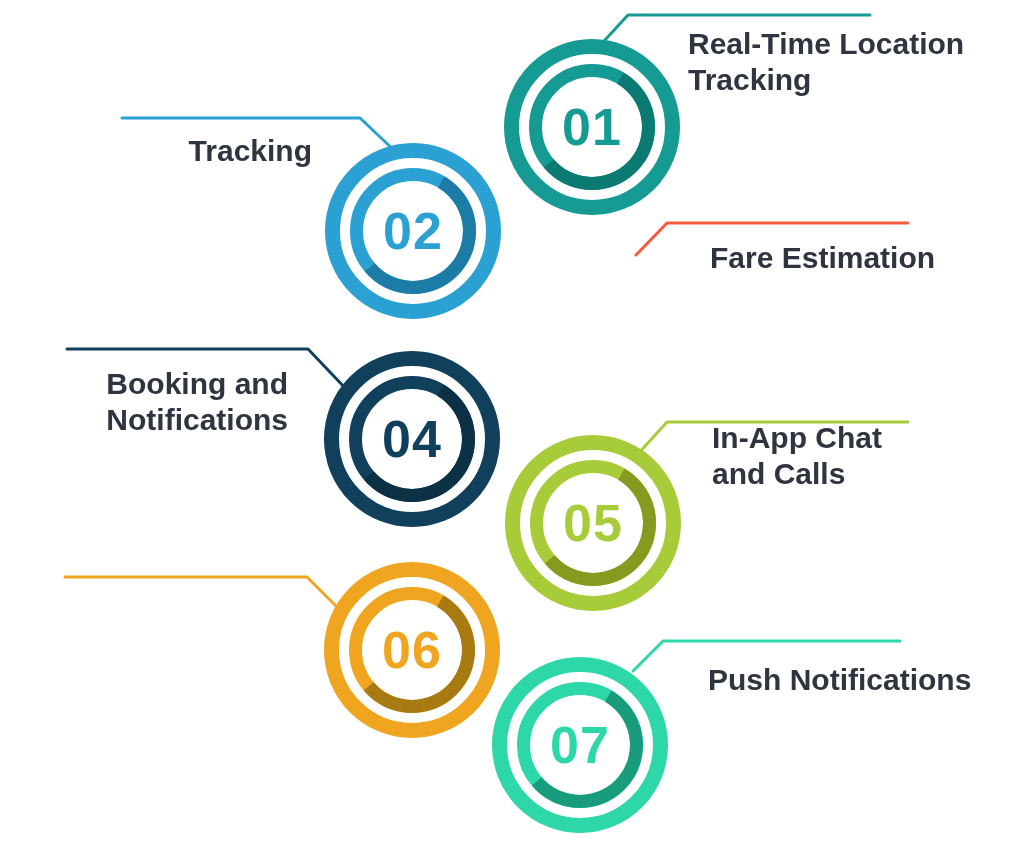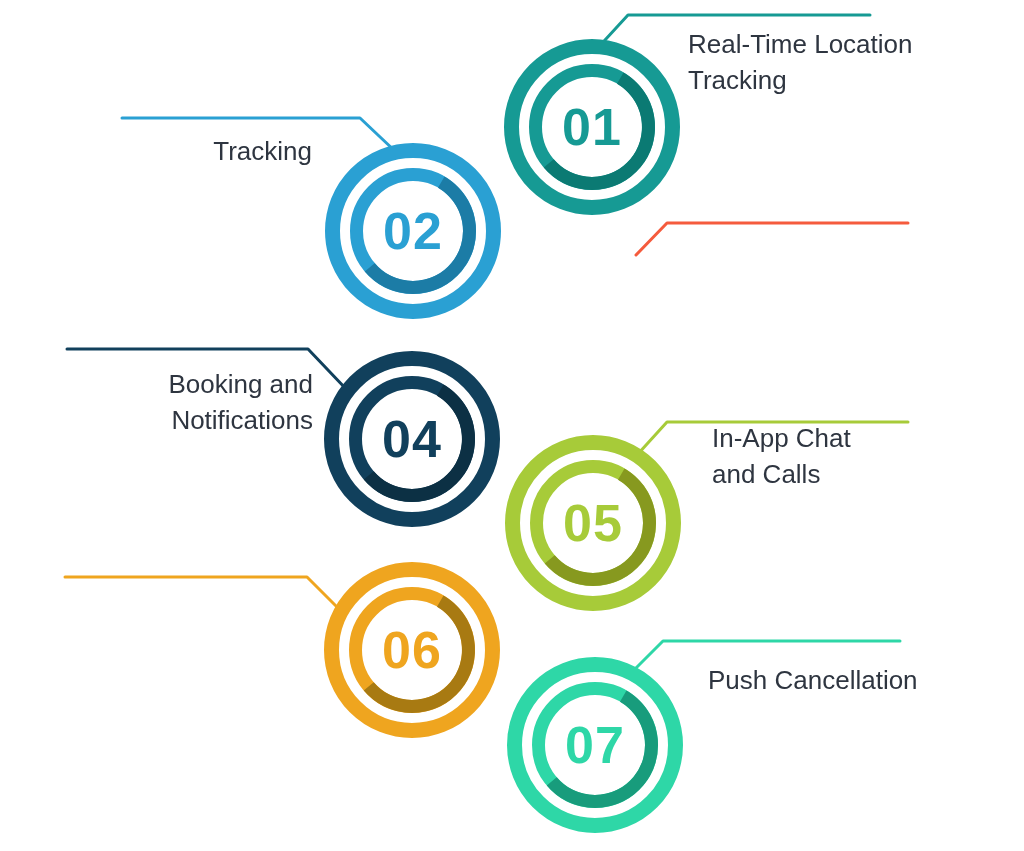--- a/index.html
+++ b/index.html
@@ -24,21 +24,21 @@
   .ring-inner{fill:none;stroke-width:13;}
   .ring-arc{fill:none;stroke-width:13;stroke-linecap:butt;}
   .num{
     font-family:"Liberation Sans", sans-serif;
     font-size:52px;font-weight:bold;letter-spacing:1px;
     text-anchor:middle;
   }
   .label{
     position:absolute;z-index:2;
     color:#2e3540;
-    font-size:26px;font-weight:normal;line-height:36px;
+    font-size:30px;font-weight:bold;line-height:36px;
   }
   .label div{white-space:nowrap;}
   .align-right{text-align:right;}
 </style>
 </head>
 <body>
 
 <div class="canvas">
 
   <svg class="connectors" viewBox="0 0 1024 851">
@@ -90,47 +90,50 @@
 
   <div class="badge" style="left:324px;top:562px;">
     <svg viewBox="0 0 176 176">
       <circle class="ring-outer" cx="88" cy="88" r="80.5" stroke="#efa51f"></circle>
       <circle class="ring-inner" cx="88" cy="88" r="56.5" stroke="#efa51f"></circle>
       <path class="ring-arc" d="M 116.25 39.07 A 56.5 56.5 0 1 1 44.72 124.32" stroke="#a87a12"></path>
       <text class="num" x="88" y="106" fill="#efa51f">06</text>
     </svg>
   </div>
 
-  <div class="badge" style="left:507px;top:657px;">
+  <div class="badge" style="left:492px;top:657px;">
     <svg viewBox="0 0 176 176">
       <circle class="ring-outer" cx="88" cy="88" r="80.5" stroke="#2ed7a7"></circle>
       <circle class="ring-inner" cx="88" cy="88" r="56.5" stroke="#2ed7a7"></circle>
       <path class="ring-arc" d="M 116.25 39.07 A 56.5 56.5 0 1 1 44.72 124.32" stroke="#189c7c"></path>
       <text class="num" x="88" y="106" fill="#2ed7a7">07</text>
     </svg>
   </div>
 
   <div class="label" style="left:688px;top:26px;">
     <div>Real-Time Location</div>
     <div>Tracking</div>
   </div>
 
   <div class="label align-right" style="left:40px;top:133px;width:272px;">
     <div>Tracking</div>
   </div>
 
+  <div class="label" style="left:710px;top:240px;">
+    <div>Fare Estimation</div>
+  </div>
 
-  <div class="label align-right" style="left:56px;top:366px;width:257px;">
+  <div class="label align-right" style="left:31px;top:366px;width:257px;">
     <div>Booking and</div>
     <div>Notifications</div>
   </div>
 
   <div class="label" style="left:712px;top:420px;">
     <div>In-App Chat</div>
     <div>and Calls</div>
   </div>
 
 
   <div class="label" style="left:708px;top:662px;">
-    <div>Push Cancellation</div>
+    <div>Push Notifications</div>
   </div>
 
 </div>
 
 </body></html>

